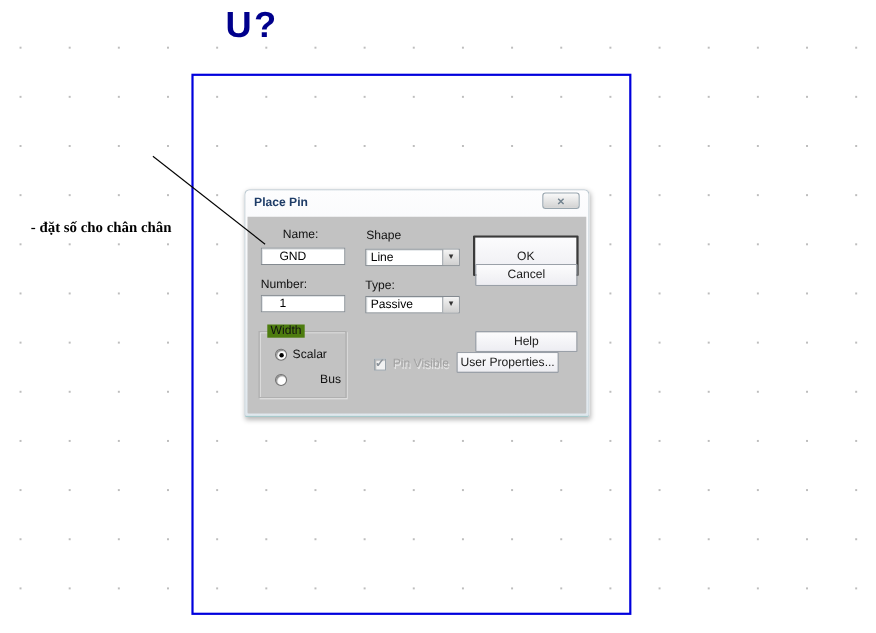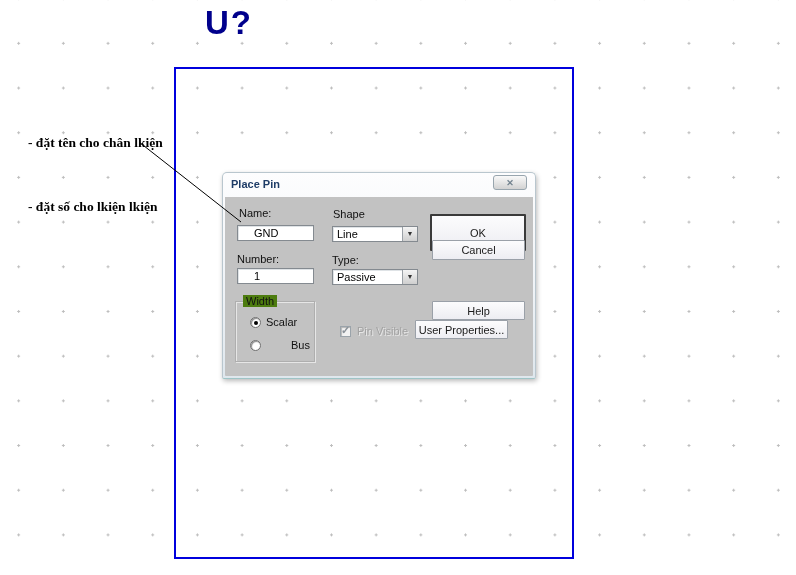--- a/index.html
+++ b/index.html
@@ -56,21 +56,21 @@
     border:1px solid #98a5ae; border-radius:3px;
     font-size:9px; font-weight:bold; color:#72828e;
     line-height:12px; text-align:center; cursor:pointer; padding:0;
   }
   .dlgbody {
     position:absolute; left:2px; right:2px; top:24px; bottom:2px;
     background:#c2c2c2; border-radius:0 0 1px 1px;
   }
 
   .lbl { position:absolute; color:#111; }
-  .lbl-name   { left:14px;  top:10px; }
+  .lbl-name   { left:32px;  top:10px; }
   .lbl-shape  { left:108px; top:11px; }
   .lbl-number { left:12px;  top:56px; }
   .lbl-type   { left:107px; top:57px; }
 
   .txt {
     position:absolute; width:77px; height:16px;
     background:#fff; border:1px solid #848a90;
     box-shadow:inset 1px 1px 0 #dfe3e6;
     font-family:"Liberation Sans", sans-serif; font-size:11px; color:#000;
     padding:0 16px;
@@ -145,22 +145,21 @@
 </style>
 </head>
 <body>
 
 <div class="stage">
 
   <div class="uref">U?</div>
 
   <div class="page"></div>
 
-  <div class="anno anno1">- đặt tên cho chân lkiện</div>
-  <div class="anno anno2">- đặt số cho lkiện lkiện</div>
+  <div class="anno anno2">- đặt số cho chân chân</div>
 
   <div class="dialog">
     <div class="titlebar">
       <span class="title">Place Pin</span>
       <button class="closebtn"><span>✕</span></button>
     </div>
 
     <div class="dlgbody">
 
       <span class="lbl lbl-name">Name:</span>

